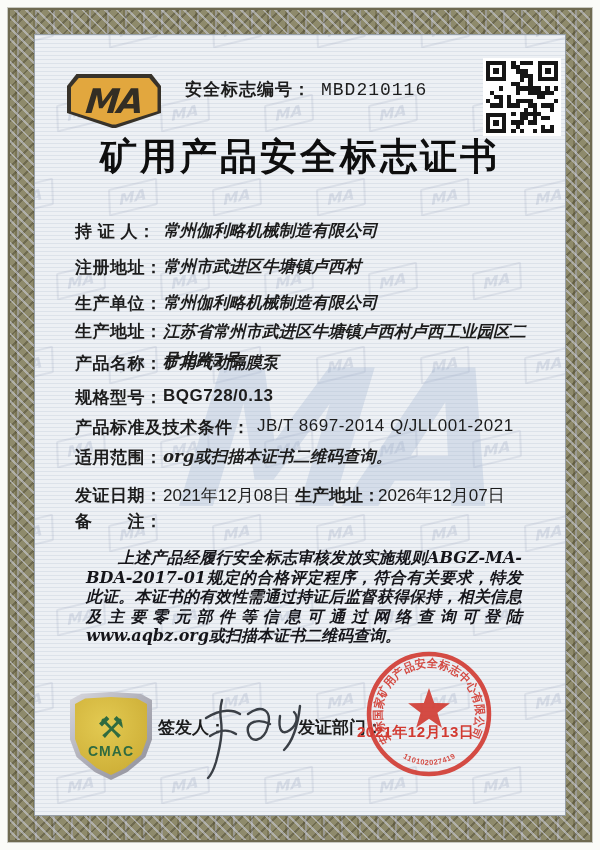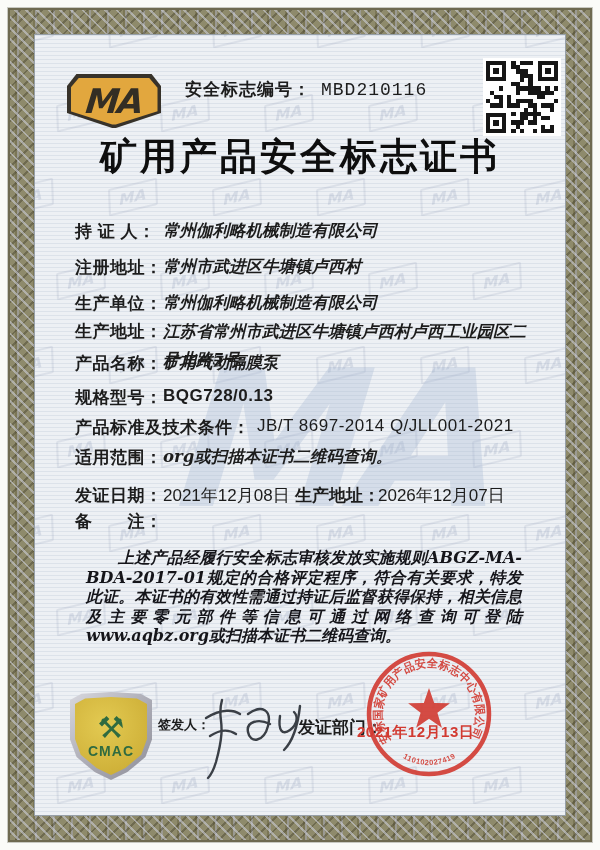--- a/index.html
+++ b/index.html
@@ -63,21 +63,21 @@
   
   .badge{position:absolute;left:70px;top:692px;width:82px;height:88px;
      clip-path:polygon(0% 9%,14% 2%,50% 0%,86% 2%,100% 9%,100% 54%,92% 74%,70% 91%,50% 100%,30% 91%,8% 74%,0% 54%);
      background:linear-gradient(135deg,#d8d8de,#a9a9b3 55%,#8f8f99);}
   .badge-in{position:absolute;inset:5px;
      clip-path:polygon(0% 9%,14% 2%,50% 0%,86% 2%,100% 9%,100% 54%,92% 74%,70% 91%,50% 100%,30% 91%,8% 74%,0% 54%);
      background:radial-gradient(circle at 40% 35%,#e3ca52,#d0b23a 70%,#c2a432);
      display:flex;flex-direction:column;align-items:center;justify-content:center;}
   .badge-emblem{font-size:30px;line-height:30px;color:#2f6b40;}
   .badge-txt{font-weight:800;font-size:14px;letter-spacing:1px;color:#2f6b40;text-align:right;}
-  .signer{position:absolute;left:158px;top:716px;font-size:13px;font-weight:700;}
+  .signer{position:absolute;left:158px;top:716px;font-size:17px;font-weight:700;}
   .dept{position:absolute;left:298px;top:716px;font-size:17px;font-weight:700;}
   .sig{position:absolute;left:196px;top:688px;}
   .stamp{position:absolute;left:363px;top:650px;z-index:4;}
   .stamp-date{position:absolute;left:357px;top:723px;z-index:5;color:#d23a31;font-size:15px;font-weight:600;letter-spacing:.5px;}
 </style>
 </head>
 <body>
 
 <div class="cert">
   <div class="band"></div>

